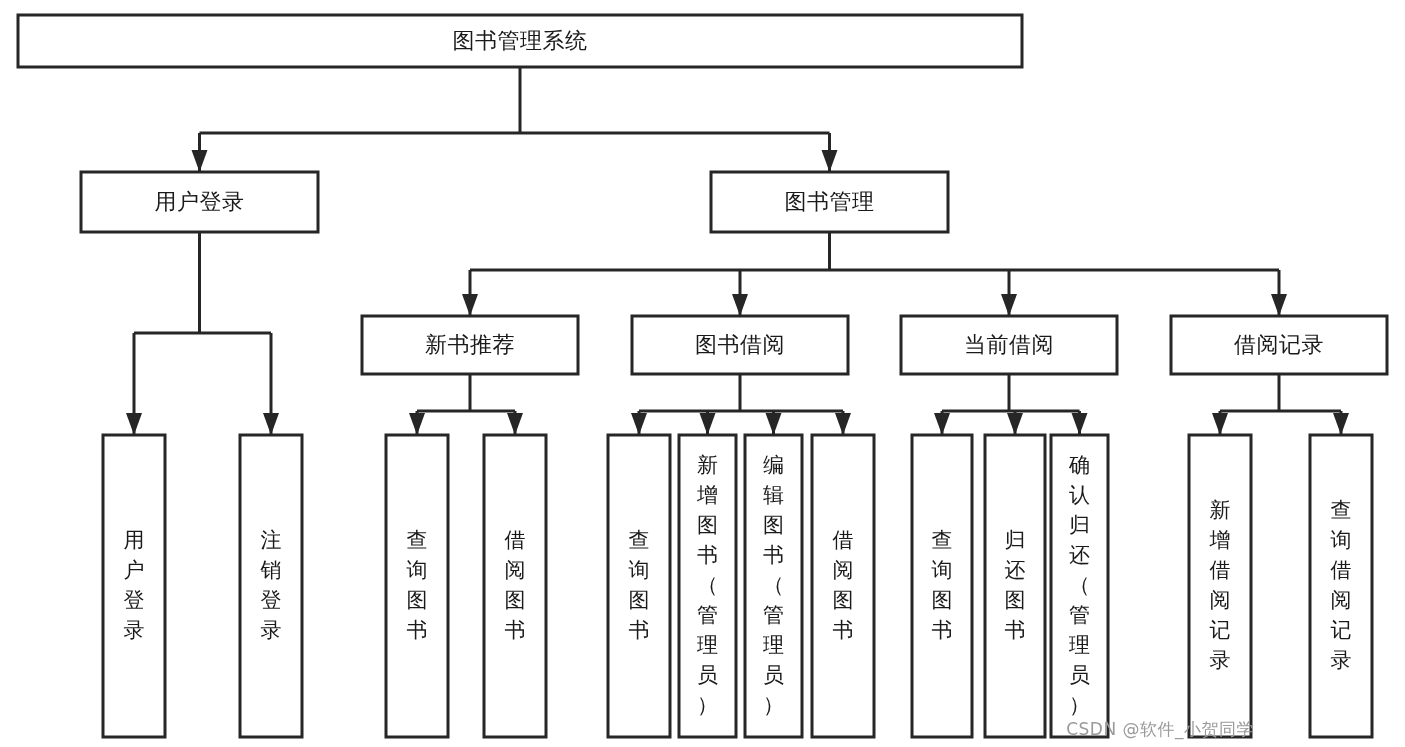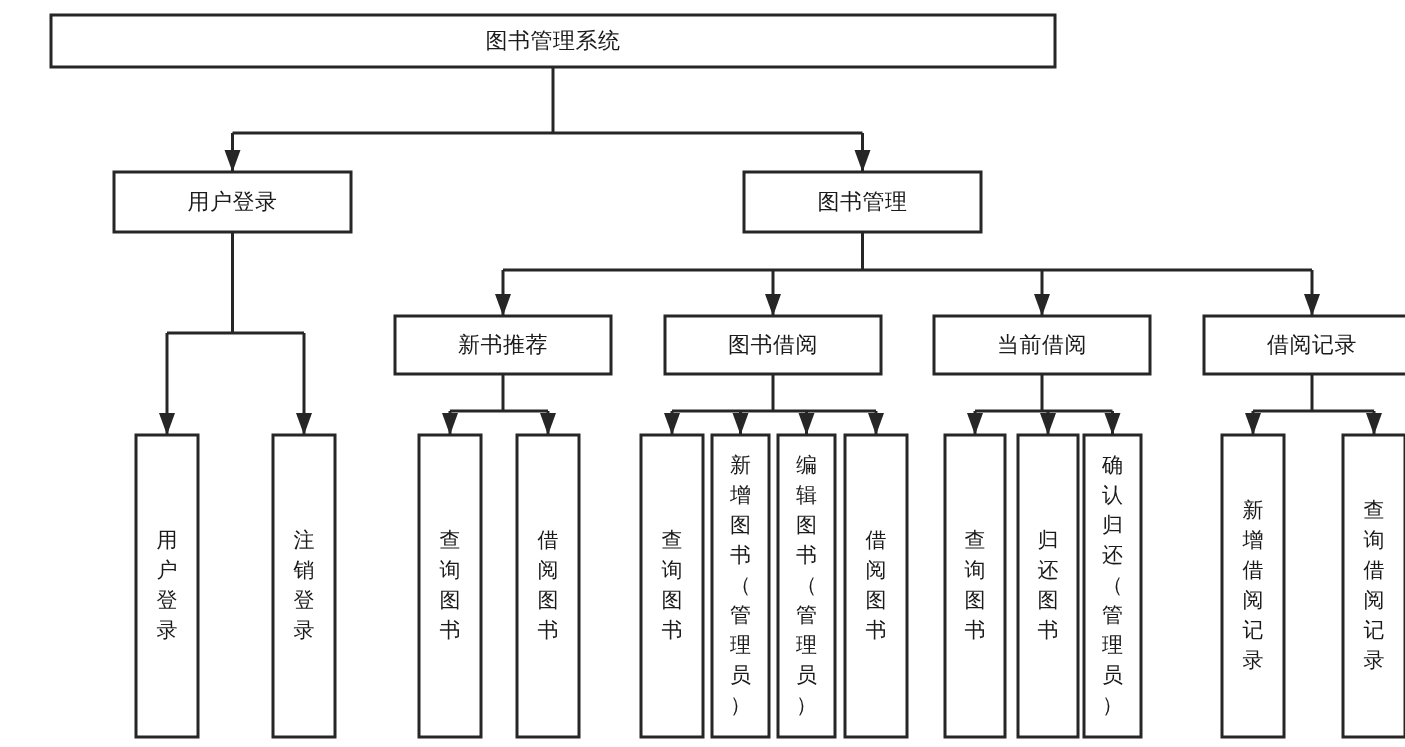--- a/index.html
+++ b/index.html
@@ -12,21 +12,20 @@
     width: 1405px;
     height: 747px;
     overflow: hidden;
     font-family: "DejaVu Sans", "Liberation Sans", sans-serif;
   }
   #diagram-root {
     position: relative;
     width: 1266px;
     height: 747px;
     background: #ffffff;
-    margin-left: 33px;
   }
   svg.diagram-canvas {
     position: absolute;
     top: 0;
     left: 0;
     width: 1405px;
     height: 747px;
   }
   .node-box {
     fill: #ffffff;
@@ -200,13 +199,14 @@
       </g>
       <g>
         <rect x="1189" y="435" width="62" height="302" class="node-box"></rect>
         <text x="1220" y="0" class="node-label-v"><tspan x="1220" y="511">新</tspan><tspan x="1220" y="541">增</tspan><tspan x="1220" y="571">借</tspan><tspan x="1220" y="601">阅</tspan><tspan x="1220" y="631">记</tspan><tspan x="1220" y="661">录</tspan></text>
       </g>
       <g>
         <rect x="1310" y="435" width="62" height="302" class="node-box"></rect>
         <text x="1341" y="0" class="node-label-v"><tspan x="1341" y="511">查</tspan><tspan x="1341" y="541">询</tspan><tspan x="1341" y="571">借</tspan><tspan x="1341" y="601">阅</tspan><tspan x="1341" y="631">记</tspan><tspan x="1341" y="661">录</tspan></text>
       </g>
     </svg>
+  <div class="watermark-text">CSDN @软件_小贺同学</div>
 </div>
 
 </body></html>

